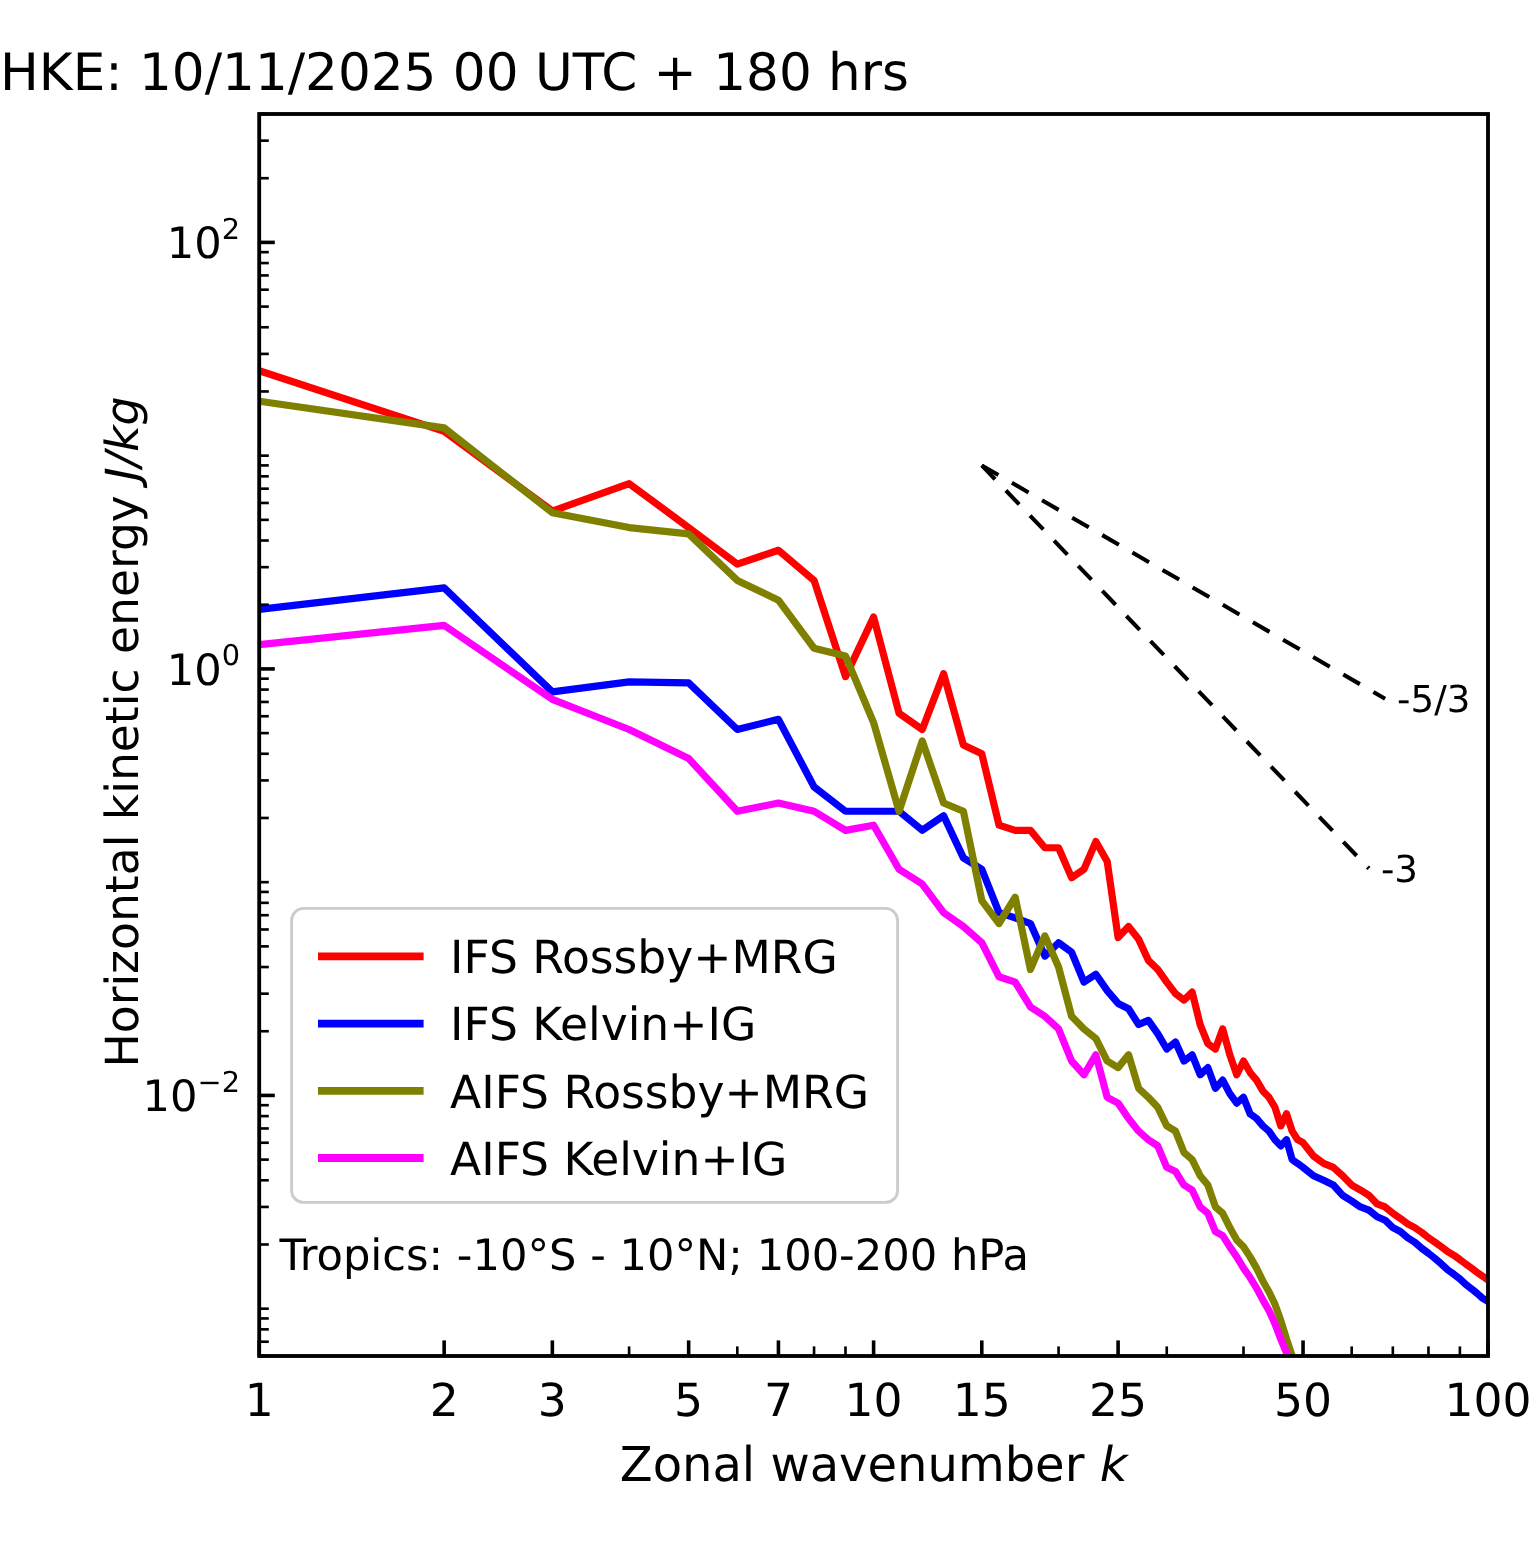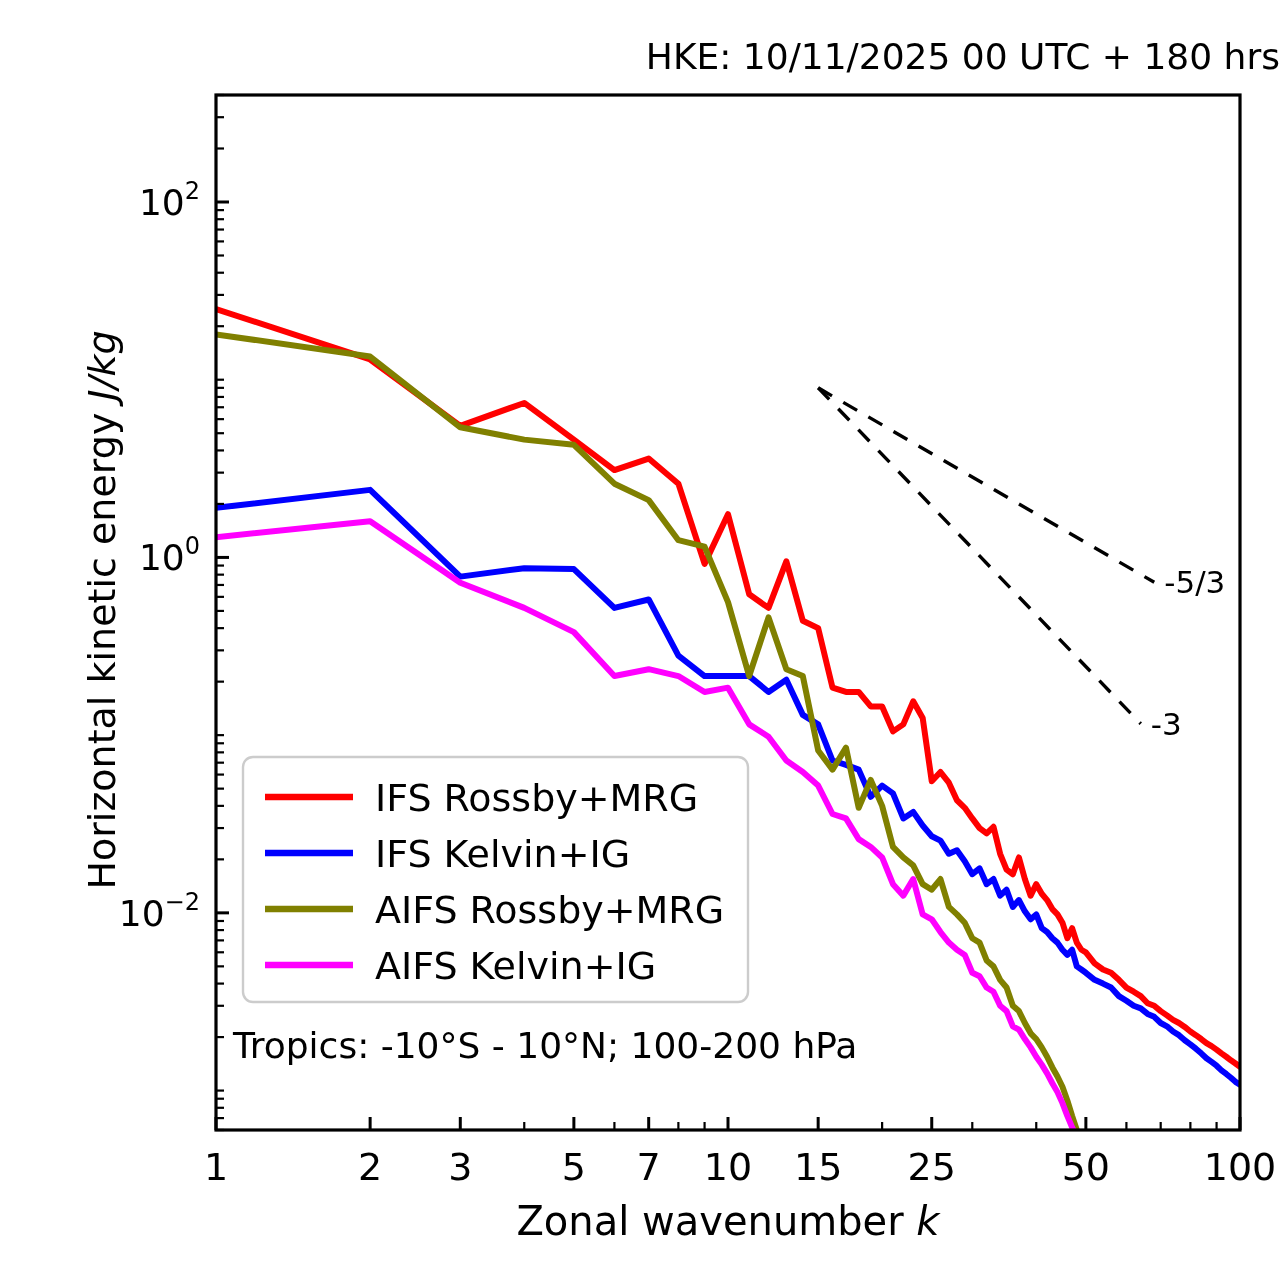--- a/index.html
+++ b/index.html
@@ -17,22 +17,22 @@
     position: relative;
     width: 1280px;
     height: 1288px;
     background: #ffffff;
   }
   #chart-title {
     position: absolute;
     left: 0;
     top: 36px;
     width: 1280px;
-    text-align: right;
-    font-size: 36px;
+    text-align: left;
+    font-size: 43px;
     color: #000000;
     letter-spacing: 0px;
     white-space: nowrap;
   }
   #ylabel {
     position: absolute;
     left: -298px;
     top: 588px;
     width: 800px;
     text-align: center;

